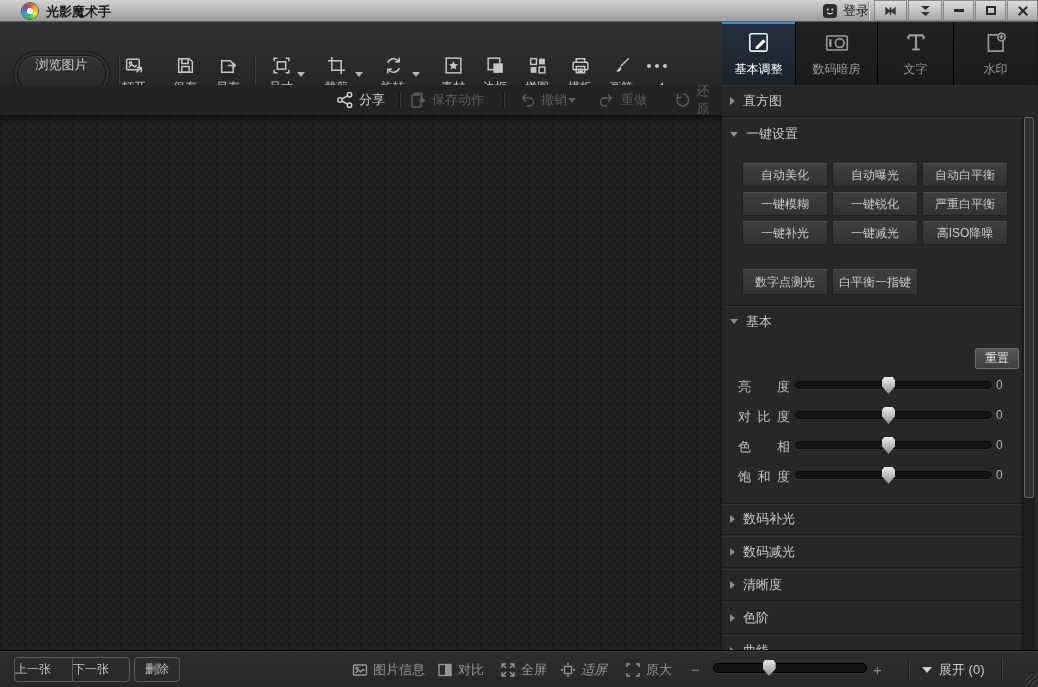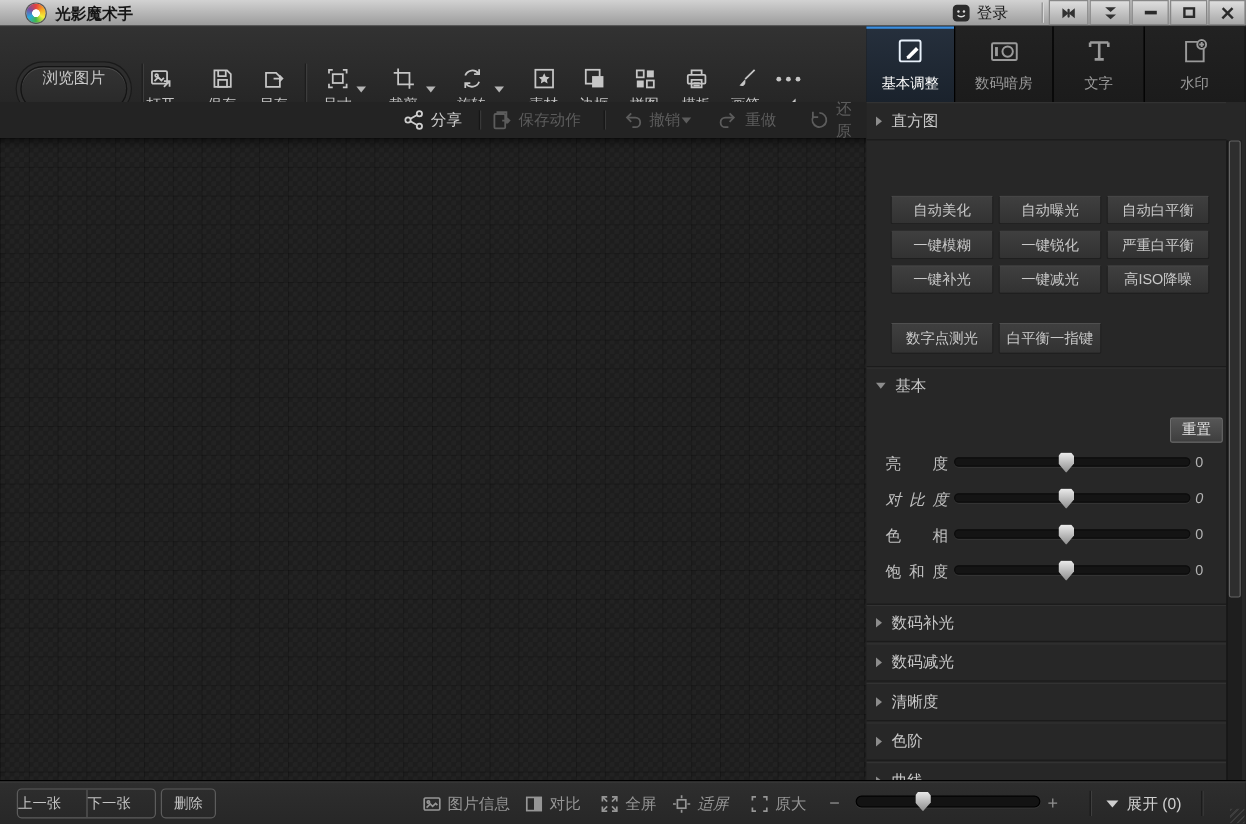--- a/index.html
+++ b/index.html
@@ -8,21 +8,21 @@
   .app { position:absolute; inset:0; width:1038px; height:687px; background:#242424; }
 
   
   .titlebar { position:absolute; left:0; top:0; width:1038px; height:22px;
     background:linear-gradient(#d2d2d2,#9c9c9c); border-bottom:1px solid #5f5f5f;padding-left:40px; }
   .logo { position:absolute; left:22px; top:3px; width:16px; height:16px; border-radius:50%;
     background:radial-gradient(circle at center,#ffffff 0 3px,rgba(255,255,255,0) 3.5px),
       conic-gradient(#e8413c,#f6a823,#f3ef3a,#43b649,#2aa9e0,#7a4fa0,#e8413c);
     box-shadow:0 0 0 1px #555; }
   .app-title { position:absolute; left:46px; top:3px; font-size:13px; font-weight:bold; color:#151515; }
-  .login-wrap { position:absolute; left:793px; top:2px; height:18px; display:flex; align-items:center; gap:5px; }
+  .login-wrap { position:absolute; left:822px; top:2px; height:18px; display:flex; align-items:center; gap:5px; }
   .login-icn { width:16px; height:16px; }
   .login-label { font-size:13px; color:#1a1a1a; }
   .tb-vsep { position:absolute; top:2px; width:1px; height:17px; background:#8f8f8f; box-shadow:1px 0 0 #d8d8d8; }
   .winbtn { position:absolute; top:0; height:21px; background:linear-gradient(#dedede,#a8a8a8);
     border:1px solid #878787; display:flex; align-items:center; justify-content:center; cursor:default; }
   .glyph-min { width:10px; height:3px; background:#2a2a2a; }
   .glyph-max { width:10px; height:9px; border:2px solid #2a2a2a; }
   .glyph-close { position:relative; width:12px; height:12px; }
   .glyph-close i { position:absolute; left:0; top:5px; width:12px; height:2.4px; background:#2a2a2a; }
   .glyph-close i:first-child { transform:rotate(45deg); }
@@ -366,20 +366,24 @@
 
   <div class="canvas"></div>
 
   <div class="panel">
 
     <div class="p-header" style="top:0;">
       <span class="arr-r"></span>
       <span>直方图</span>
     </div>
 
+    <div class="p-header" style="top:33px;border-bottom:none;">
+      <span class="arr-d"></span>
+      <span>一键设置</span>
+    </div>
 
     <div class="ok-btn" style="left:20px;top:78px;">
         <span>自动美化</span>
       </div>
     <div class="ok-btn" style="left:110px;top:78px;">
         <span>自动曝光</span>
       </div>
     <div class="ok-btn" style="left:200px;top:78px;">
         <span>自动白平衡</span>
       </div>
@@ -418,21 +422,21 @@
       <span>重置</span>
     </div>
 
     <div class="slider-row" style="top:285px;">
       <span class="s-label">亮度</span>
       <div class="s-track">
         <div class="s-handle" style="left:86px;"></div>
       </div>
       <span class="s-value">0</span>
     </div>
-    <div class="slider-row" style="top:315px;font-style:italic;">
+    <div class="slider-row" style="top:315px;">
       <span class="s-label">对比度</span>
       <div class="s-track">
         <div class="s-handle" style="left:86px;"></div>
       </div>
       <span class="s-value">0</span>
     </div>
     <div class="slider-row" style="top:345px;">
       <span class="s-label">色相</span>
       <div class="s-track">
         <div class="s-handle" style="left:86px;"></div>

